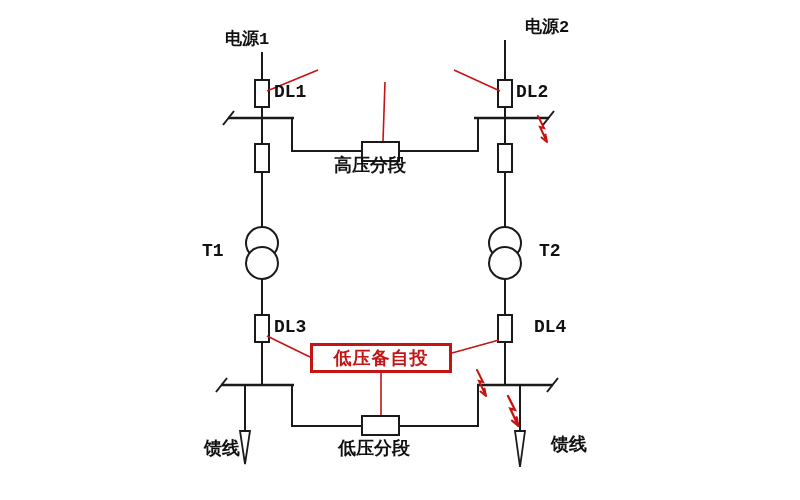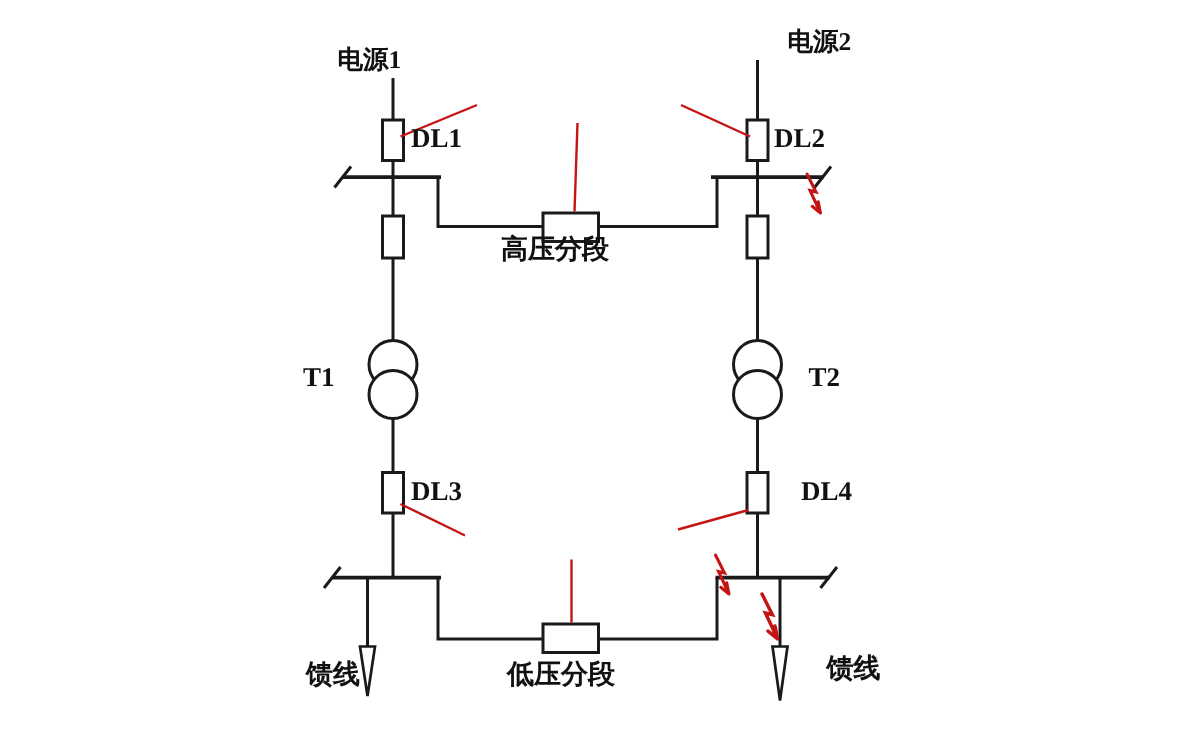--- a/index.html
+++ b/index.html
@@ -1,18 +1,18 @@
 <!DOCTYPE html>
 <html><head>
 <meta charset="utf-8">
 <style>
   html,body { margin:0; padding:0; background:#ffffff; }
   .stage {
     position:relative; width:800px; height:500px; background:#ffffff;
-    font-family:Liberation Serif, serif; overflow:hidden;
+    font-family:Liberation Mono, monospace; overflow:hidden;
   }
   .lbl {
     position:absolute; color:#111111; font-weight:bold; font-size:18px;
     white-space:nowrap; line-height:1.1;
   }
   .lbl.small { font-size:17px; }
   .redbox {
     position:absolute; border:3px solid #c51414; color:#c51414;
     font-weight:bold; font-size:18px; letter-spacing:1px;
     display:flex; align-items:center; justify-content:center;
@@ -104,14 +104,15 @@
 
   <div class="lbl" style="left:202px; top:242px;">T1</div>
   <div class="lbl" style="left:539px; top:242px;">T2</div>
 
   <div class="lbl" style="left:334px; top:157px;">高压分段</div>
   <div class="lbl" style="left:338px; top:440px;">低压分段</div>
 
   <div class="lbl" style="left:204px; top:440px;">馈线</div>
   <div class="lbl" style="left:551px; top:436px;">馈线</div>
 
+  <div class="redbox" style="left:310px; top:343px; width:142px; height:30px;">低压备自投</div>
 
 </div>
 
 </body></html>

